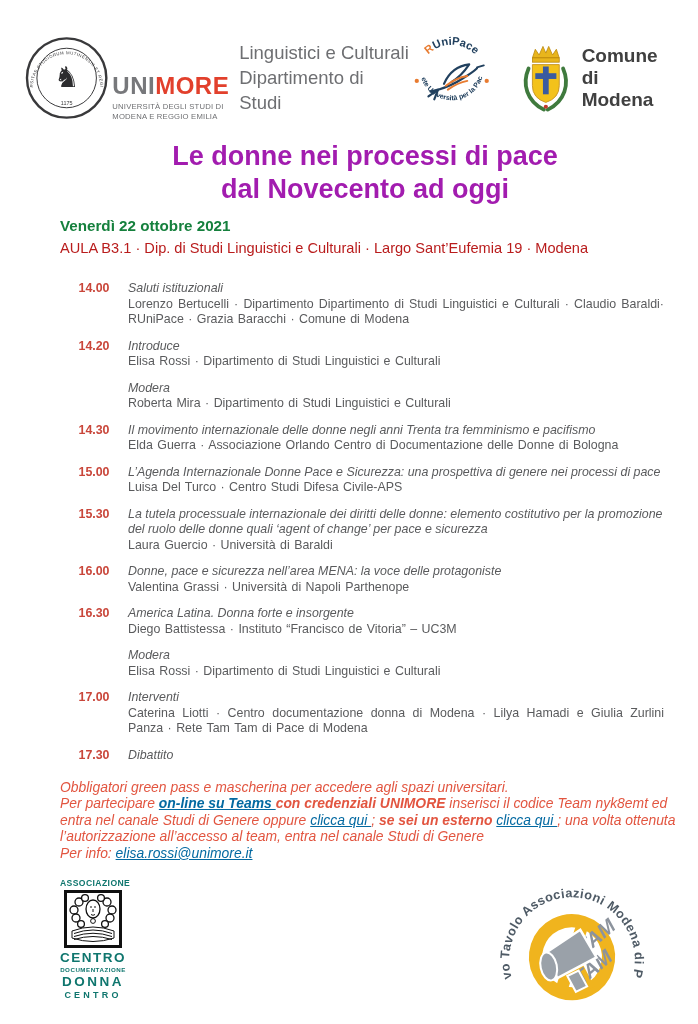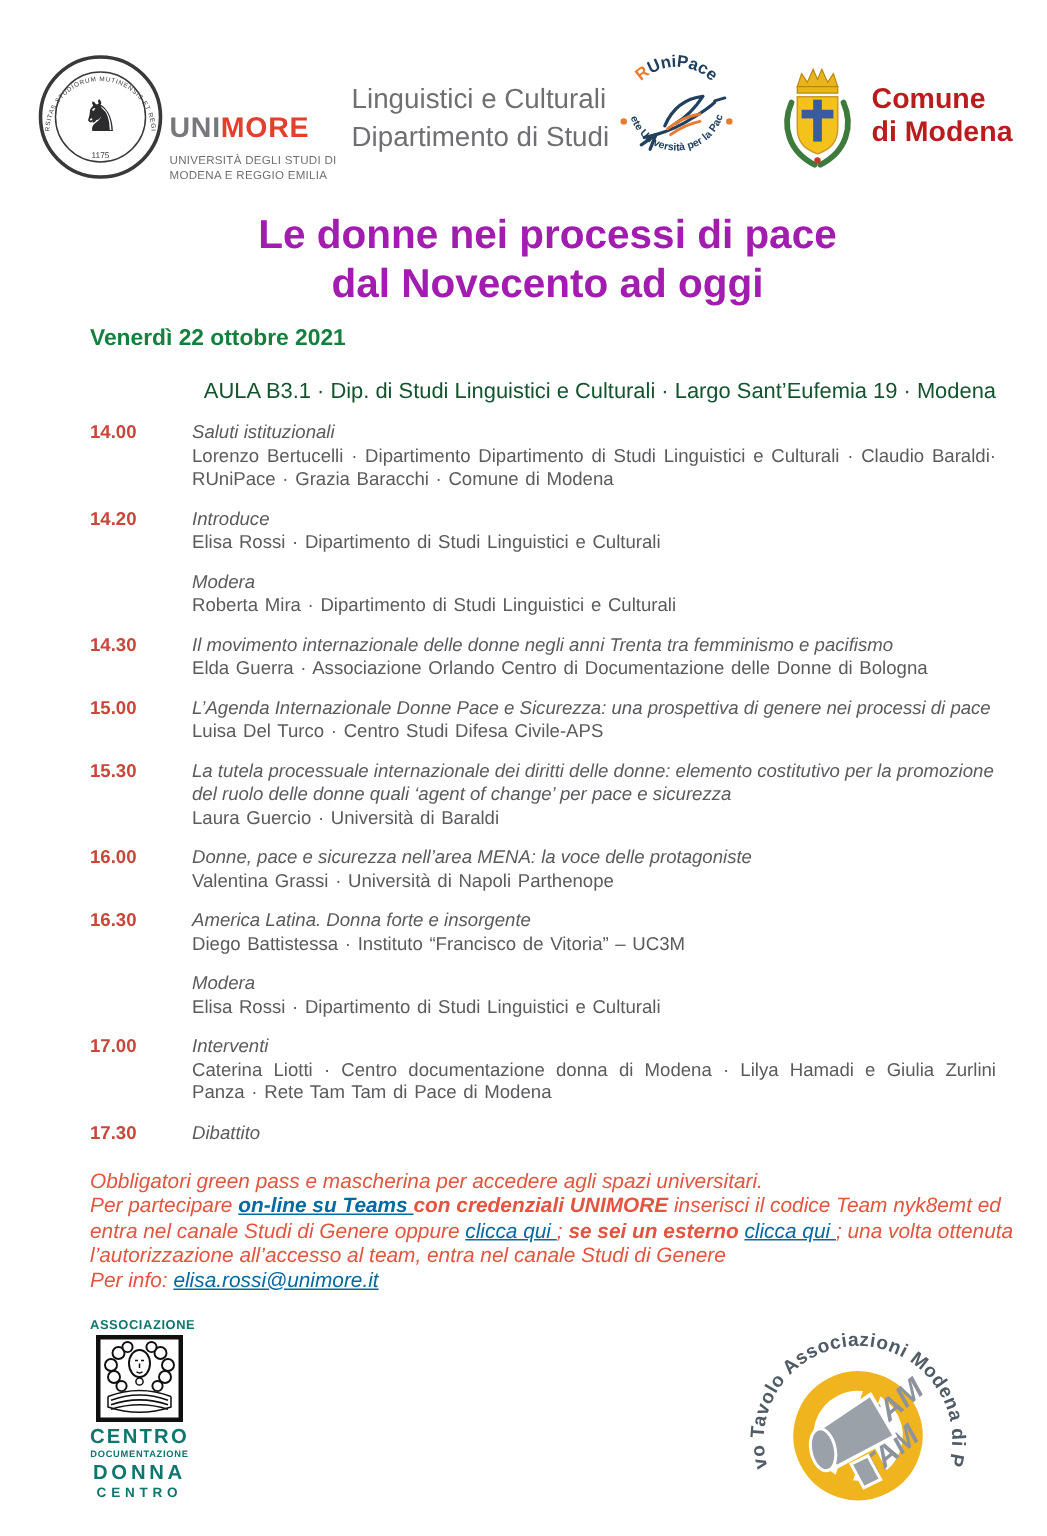--- a/index.html
+++ b/index.html
@@ -7,40 +7,40 @@
     width:698px;height:1024px;background:#ffffff;
     font-family:"Liberation Sans","DejaVu Sans",sans-serif;
     color:#5a5b5d;position:relative;overflow:hidden;
   }
   .page{position:absolute;inset:0;background:#fff;}
 
   
   .header{position:absolute;left:25px;top:34px;width:650px;display:flex;justify-content:space-between;align-items:center;}
   .unimore-group{display:flex;align-items:center;}
   .brand{margin-left:4px;}
-  .brand-name{font-size:19px;font-weight:bold;line-height:29px;letter-spacing:0.5px;margin-top:37px;}
+  .brand-name{font-size:24px;font-weight:bold;line-height:29px;letter-spacing:0.5px;margin-top:37px;}
   .brand-uni{color:#77787b;}
   .brand-more{color:#e2402c;}
   .brand-sub{font-size:7.7px;color:#6e6f72;line-height:9.5px;letter-spacing:0.2px;margin-top:2px;}
   .dept{margin-left:10px;font-size:18.5px;color:#6e6f72;line-height:25px;}
   .right-logos{display:flex;align-items:center;gap:24px;}
   .comune{display:flex;align-items:center;gap:9px;}
-  .comune-name{font-size:19px;font-weight:bold;color:#b91c1c;line-height:22px;}
+  .comune-name{font-size:19px;font-weight:bold;color:#404040;line-height:22px;}
 
   
   .title{position:absolute;top:140px;left:16px;width:100%;text-align:center;
          color:#a21caf;font-size:27px;font-weight:bold;line-height:33px;}
   .event{position:absolute;left:60px;top:217px;width:604px;}
   .event-date{font-size:15.2px;font-weight:bold;color:#15803d;}
-  .event-venue{font-size:14.6px;color:#14532d;margin-top:19px;text-align:right;}
+  .event-venue{font-size:14.6px;color:#b91c1c;margin-top:6px;}
 
   
   .program{position:absolute;left:60px;top:281px;width:604px;font-size:12.4px;line-height:15.5px;}
   .program-row{display:flex;margin-bottom:11px;}
-  .session-time{flex:0 0 68px;color:#c9463a;font-weight:bold;}
+  .session-time{flex:0 0 68px;color:#c9463a;font-weight:bold;text-align:center;}
   .session-content{flex:1;}
   .session-item + .session-item{margin-top:11px;}
   .session-title{font-style:italic;}
   .session-speakers{text-align:justify;word-spacing:1px;}
 
   
   .notes{position:absolute;left:60px;top:779px;width:618px;color:#e25540;
          font-style:italic;font-size:13.9px;line-height:16.4px;}
   .notes p{margin:0;}
   .note-bold{font-weight:bold;}

